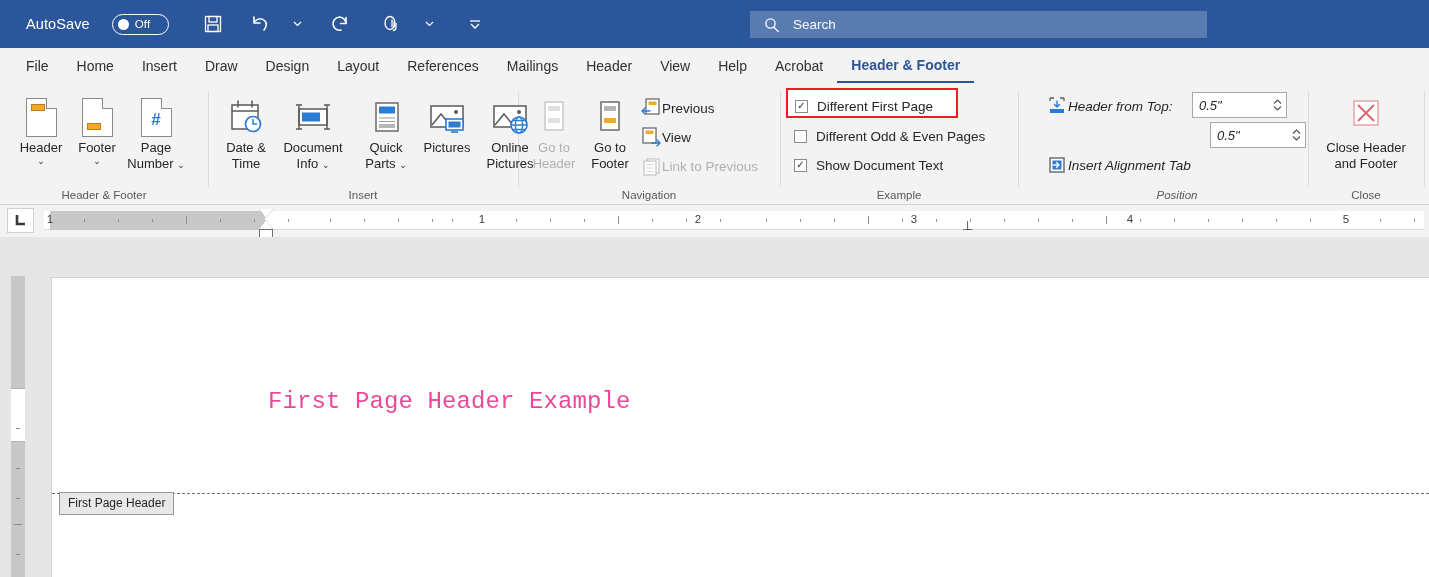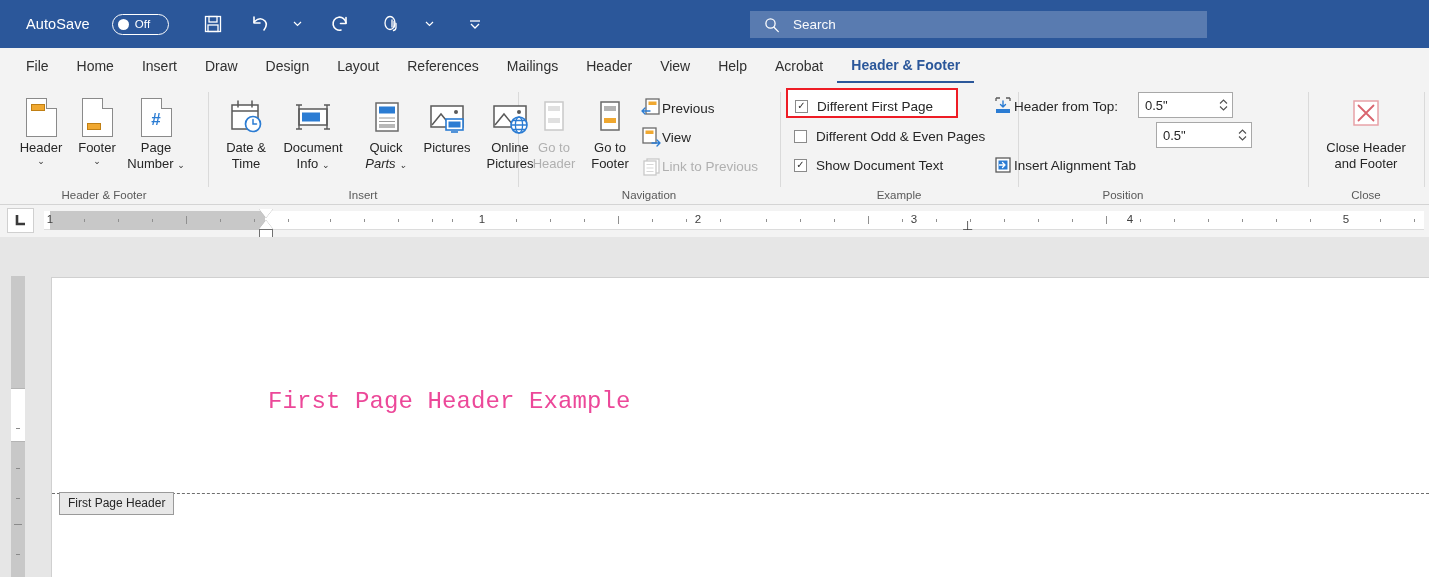--- a/index.html
+++ b/index.html
@@ -419,21 +419,21 @@
     <div class="bigbtn" style="left:147px; width:62px;">
       <div class="ico">
         <svg width="40" height="40" viewBox="0 0 40 40">
           <rect x="10" y="6" width="22" height="28" fill="#ffffff" stroke="#6a6a6a" stroke-width="1.5"></rect>
           <rect x="13" y="9.5" width="16" height="7" fill="#2b7cd3"></rect>
           <path d="M13 21 L29 21 M13 24.5 L29 24.5" stroke="#9a9a9a" stroke-width="1.2"></path>
           <rect x="13" y="27" width="16" height="4" fill="#b8b8b8"></rect>
         </svg>
       </div>
       <div class="lbl">Quick</div>
-      <div class="lbl" style="margin-top:0;font-style:italic;">
+      <div class="lbl" style="margin-top:0;">
         <span>Parts</span>
         <span class="caret-d">⌄</span>
       </div>
     </div>
 
     <div class="bigbtn" style="left:206px; width:66px;">
       <div class="ico">
         <svg width="44" height="40" viewBox="0 0 44 40">
           <rect x="6" y="9" width="32" height="21" fill="#ffffff" stroke="#5a5a5a" stroke-width="1.5"></rect>
           <circle cx="31" cy="15" r="2" fill="#5a5a5a"></circle>
@@ -535,21 +535,21 @@
       <span class="chkbox"></span>
       <span>Different Odd &amp; Even Pages</span>
     </div>
     <div class="chkrow" style="left:14px; top:71px;">
       <span class="chkbox">✓</span>
       <span>Show Document Text</span>
     </div>
     <div class="glabel">Example</div>
   </div>
 
-  <div class="rgroup" style="left:978px; width:290px;">
+  <div class="rgroup" style="left:1032px; width:290px;font-style:italic;">
     <div class="smallbtn" style="left:14px; top:11px;">
       <span class="sico">
         <svg width="20" height="20" viewBox="0 0 20 20">
           <path d="M3 2 L3 5 M17 2 L17 5 M3 2 L7 2 M13 2 L17 2" stroke="#5a5a5a" stroke-width="1.3"></path>
           <rect x="3" y="13" width="14" height="4" fill="#2b7cd3"></rect>
           <path d="M10 5 L10 11 M7.5 8.5 L10 11 L12.5 8.5" fill="none" stroke="#2b7cd3" stroke-width="1.4" stroke-linecap="round" stroke-linejoin="round"></path>
         </svg>
       </span>
       <span>Header from Top:</span>
     </div>

